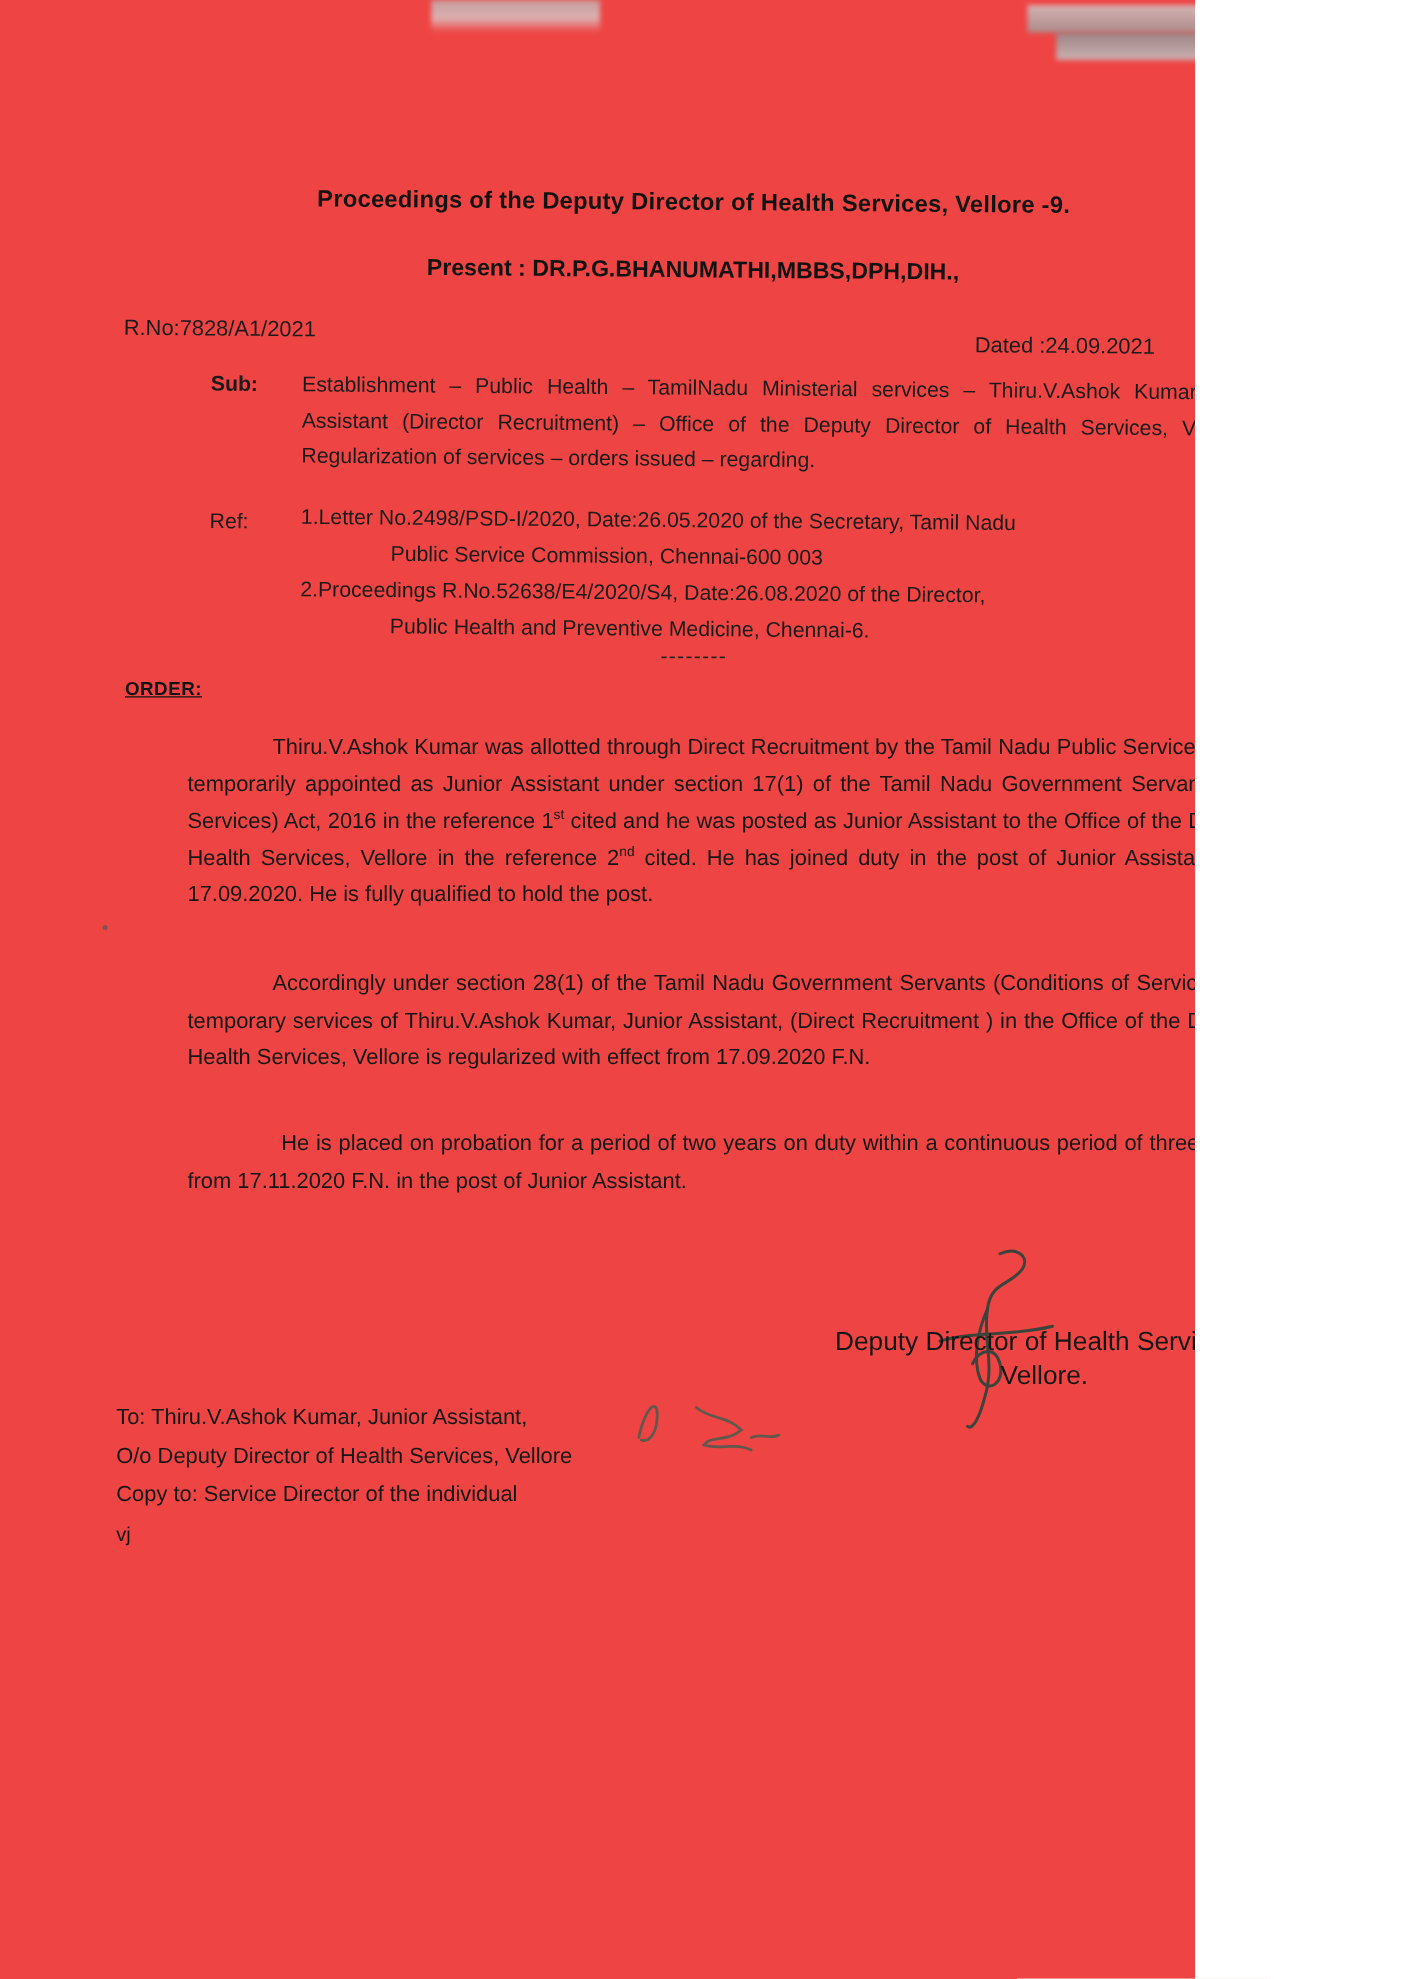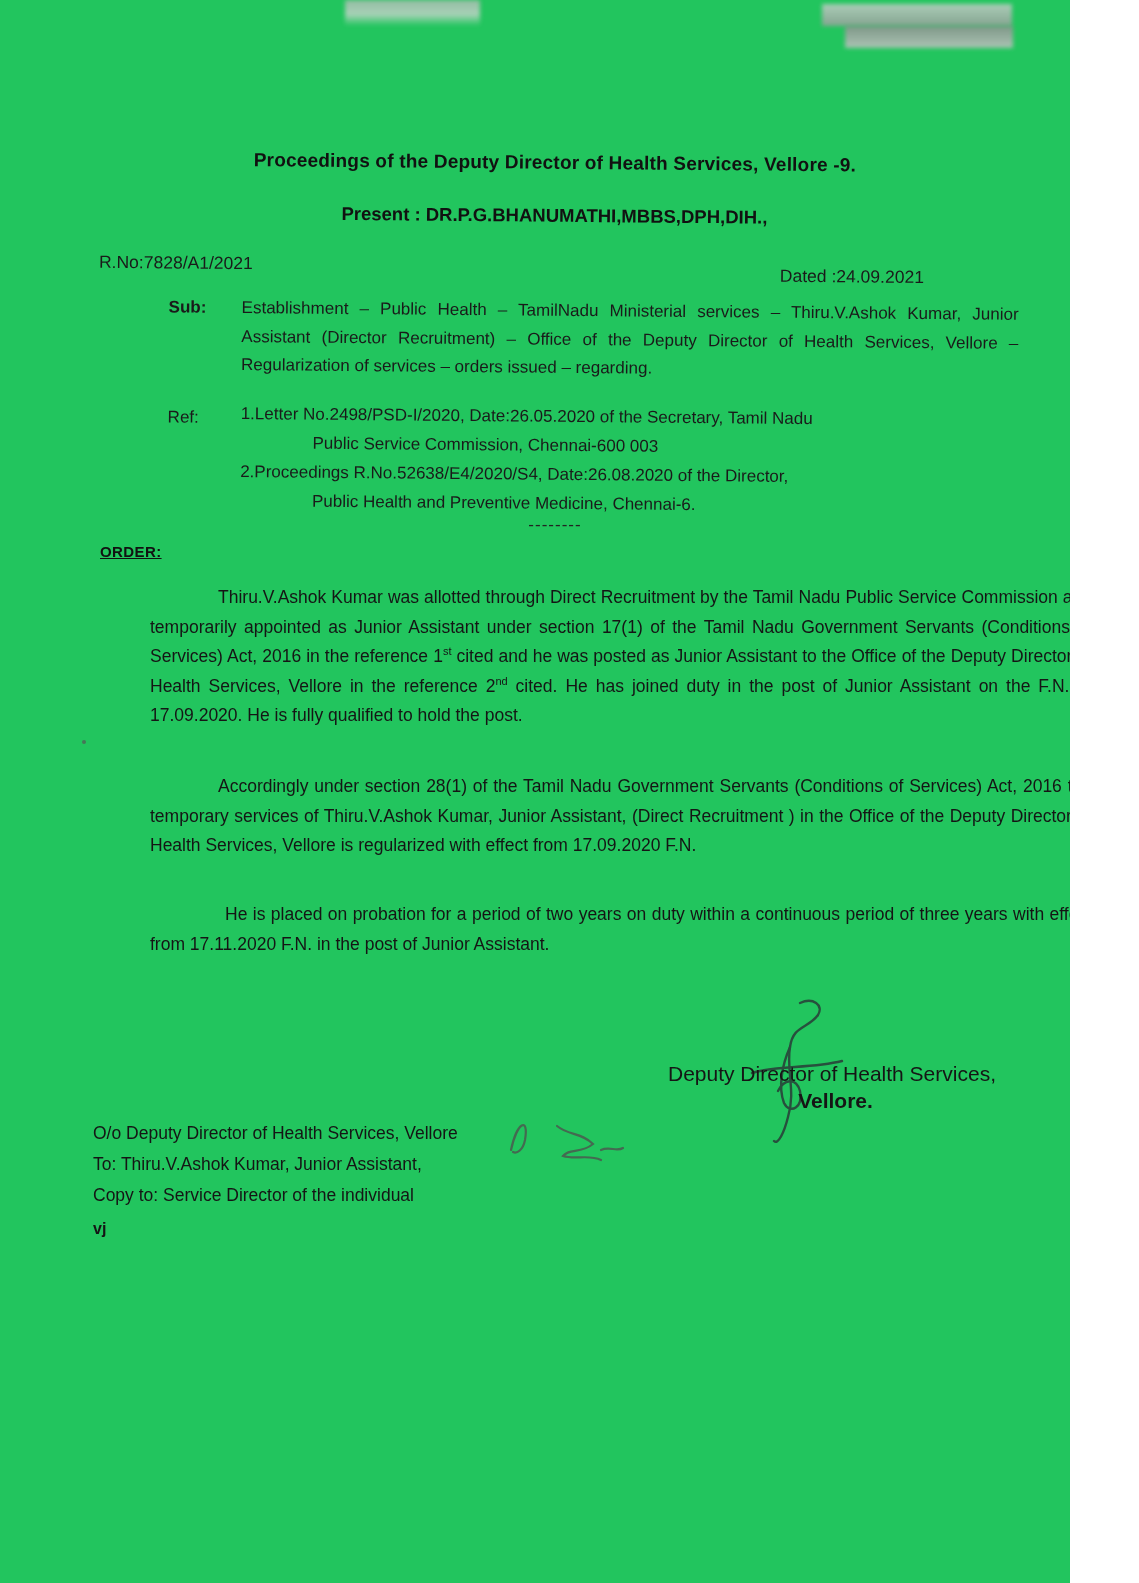--- a/index.html
+++ b/index.html
@@ -1,19 +1,19 @@
 <!DOCTYPE html>
 <html><head>
 <meta charset="utf-8">
 <style>
   html,body{margin:0;padding:0;background:#ffffff;}
   .page{
     position:relative;
-    width:1070px;height:1583px;
-    background:#22c55e;
+    width:956px;height:1583px;
+    background:#ef4444;
     overflow:hidden;
     font-family:"Liberation Sans", sans-serif;
     color:#1a1a1a;
   }
   
   .smudge{position:absolute;filter:blur(2px);}
   .smudge-top-center{
     left:345px;top:0;width:135px;height:26px;
     background:linear-gradient(to bottom,#b9b9b9 0%,#d6d6d6 55%,rgba(230,230,230,0) 100%);
     opacity:.75;
@@ -69,30 +69,30 @@
   }
   .para1{top:583px;text-indent:68px;}
   .para2{top:772px;text-indent:68px;}
   .para3{top:900px;text-indent:75px;}
   sup.ord{font-size:11px;vertical-align:super;line-height:0;}
 
   .sign-block{
     position:absolute;left:668px;top:1062px;width:335px;
     font-size:21px;color:#151515;
   }
-  .sign-block .line2{text-align:center;margin-top:3px;font-weight:bold;}
+  .sign-block .line2{text-align:center;margin-top:3px;}
   .signature-main{position:absolute;left:738px;top:995px;width:115px;height:160px;pointer-events:none;}
   .signature-small{position:absolute;left:505px;top:1110px;width:145px;height:62px;pointer-events:none;}
 
   .footer{
     position:absolute;left:93px;top:1118px;width:960px;
     font-size:17.5px;color:#151515;line-height:30px;
   }
   .footer div{margin-bottom:1px;}
-  .footer .initials{font-size:16px;margin-top:4px;font-weight:bold;}
+  .footer .initials{font-size:16px;margin-top:4px;}
 </style>
 </head>
 <body>
 
 <div class="page">
 
   <div class="smudge smudge-top-center"></div>
   <div class="smudge smudge-top-right-a"></div>
   <div class="smudge smudge-top-right-b"></div>
   <div class="dot-artifact"></div>
@@ -151,19 +151,19 @@
     <svg width="145" height="62" viewBox="0 0 145 62" xmlns="http://www.w3.org/2000/svg">
       <g fill="none" stroke="#4a5b4f" stroke-width="2.2" stroke-linecap="round" opacity="0.85">
         <path d="M6,40 C12,12 24,6 20,30 C18,40 12,44 8,42"></path>
         <path d="M52,16 C64,26 76,22 88,34 C76,44 64,38 58,46 C70,50 84,44 96,50"></path>
         <path d="M96,40 C104,36 112,42 118,38"></path>
       </g>
     </svg>
   </div>
 
   <div class="footer">
+    <div>To: Thiru.V.Ashok Kumar,  Junior Assistant,</div>
     <div>O/o Deputy Director of Health Services, Vellore</div>
-    <div>To: Thiru.V.Ashok Kumar,  Junior Assistant,</div>
     <div>Copy to: Service Director of the individual</div>
     <div class="initials">vj</div>
   </div>
 
 </div>
 
 </body></html>

